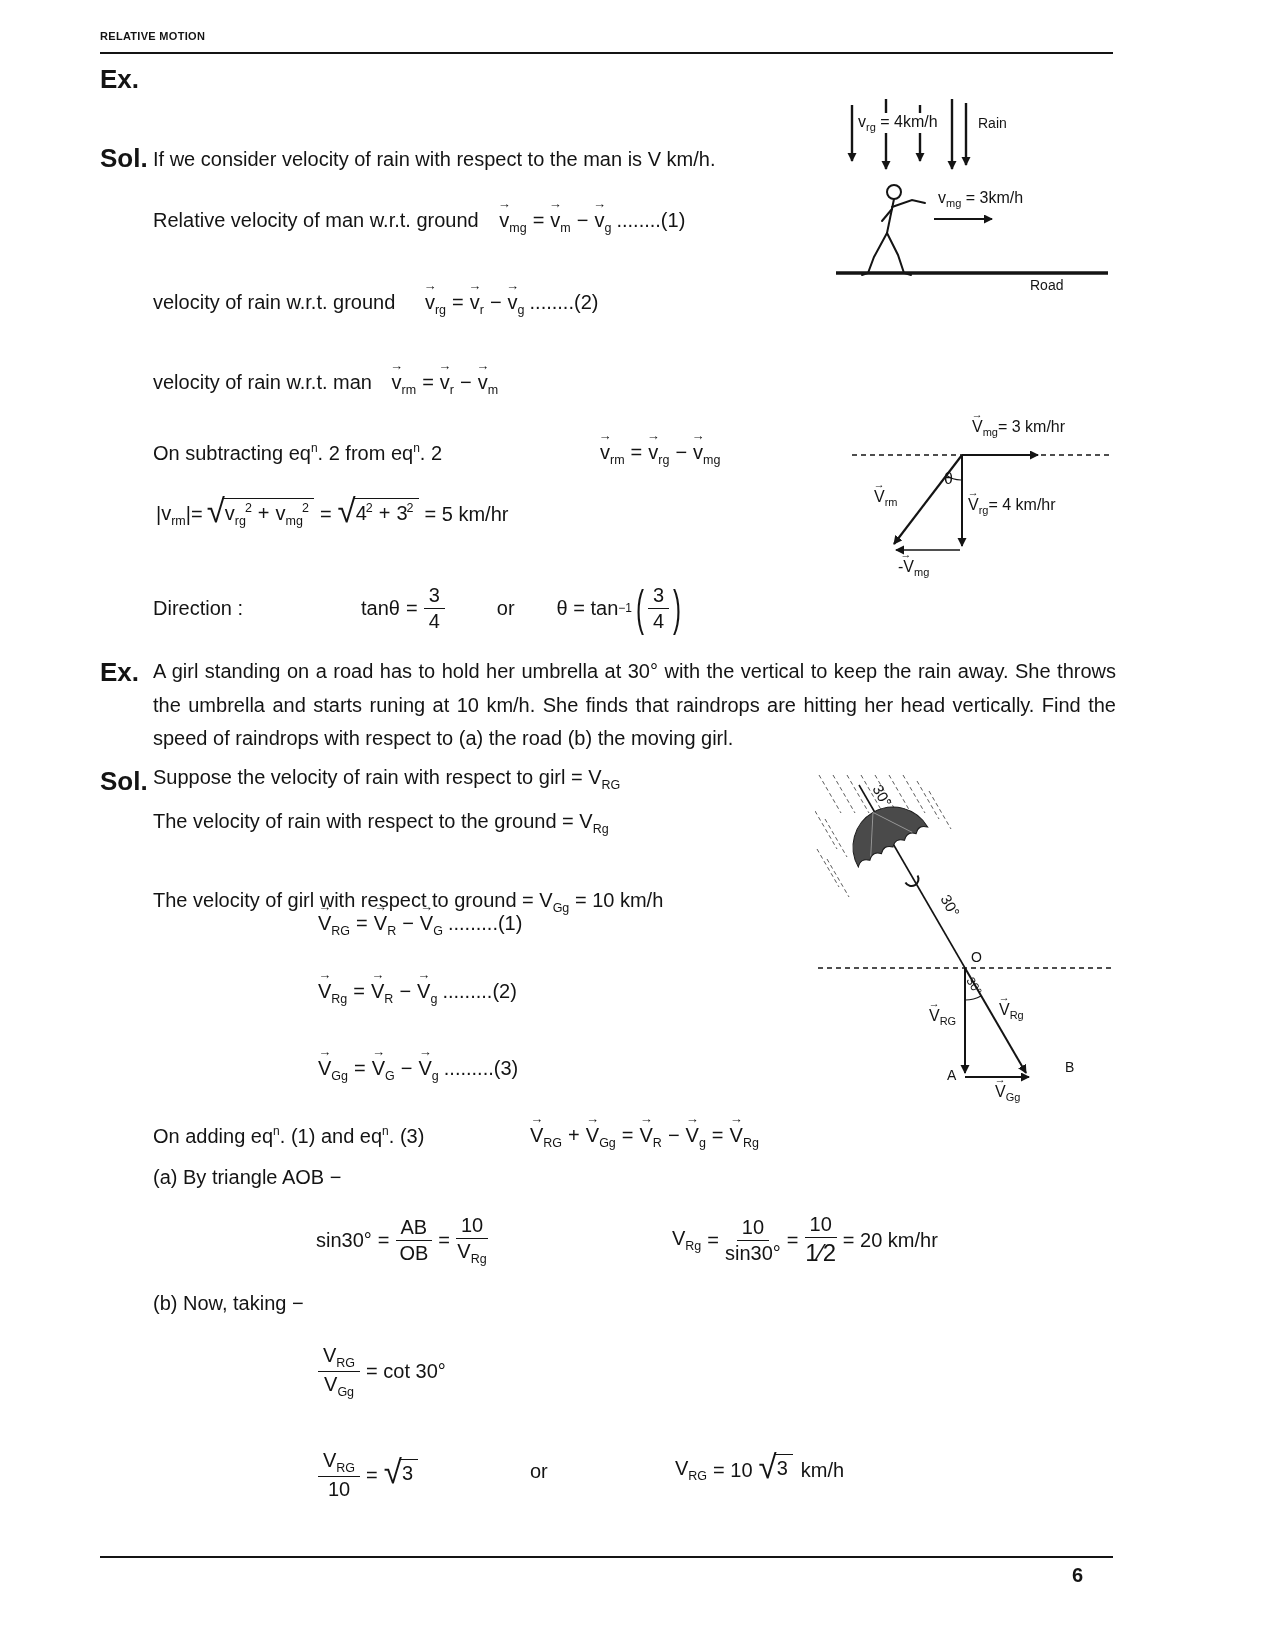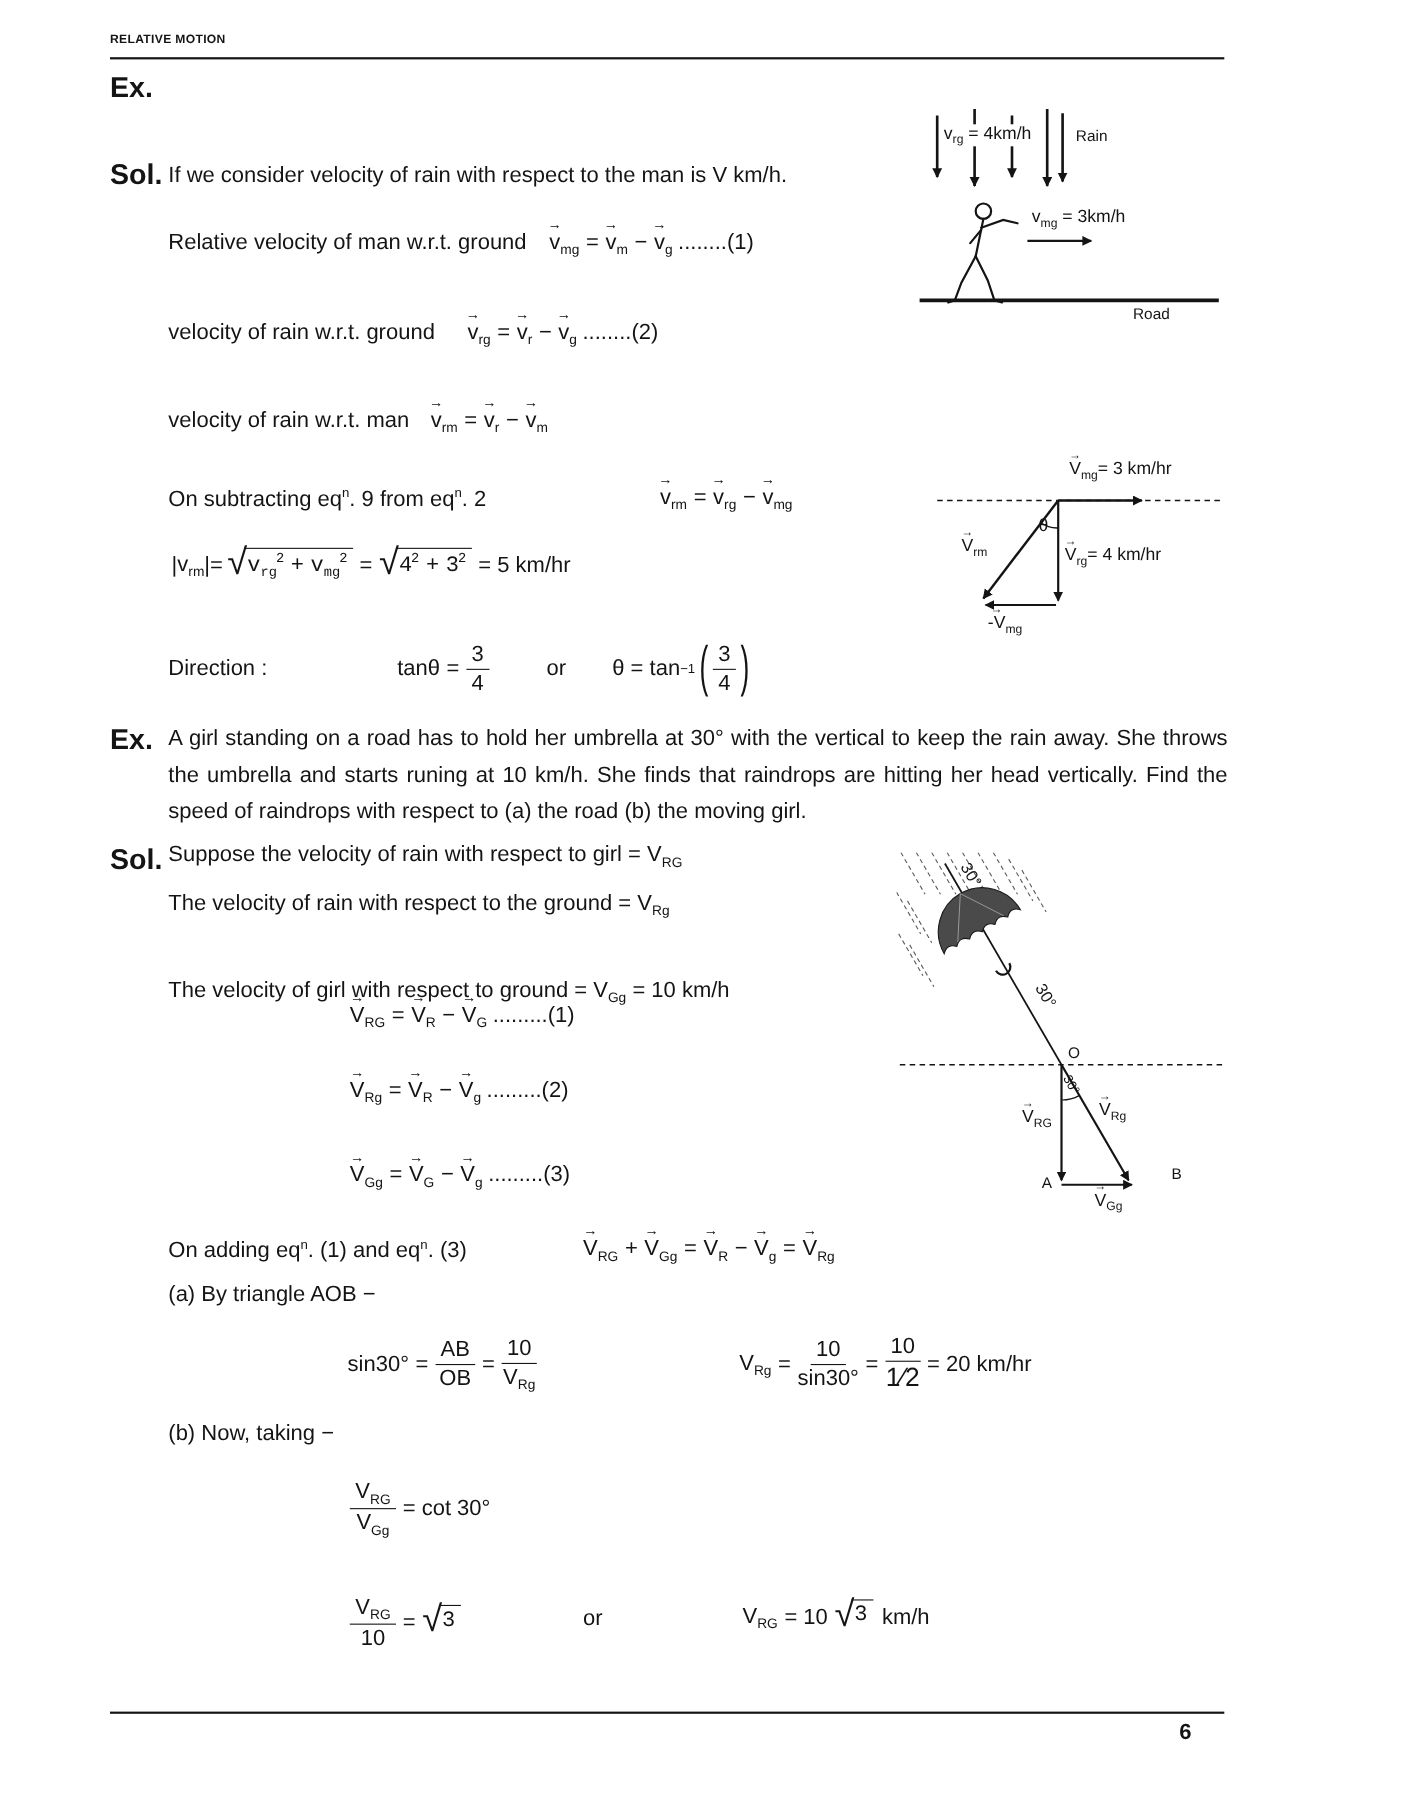--- a/index.html
+++ b/index.html
@@ -18,21 +18,21 @@
   .vt{display:inline-block;white-space:nowrap;}
   .vb{position:relative;display:inline-block;}
   .arr{position:absolute;top:-13px;left:50%;transform:translateX(-50%);font-size:13px;}
   .op{padding:0 6px;}
   .dots{margin-left:5px;}
   .frac{display:inline-flex;flex-direction:column;align-items:center;vertical-align:middle;text-align:center;}
   .frac .nm{border-bottom:1.7px solid #141414;padding:0 5px 1px;}
   .frac .dn{padding-top:1px;}
   .sqrt{display:inline-flex;align-items:flex-start;vertical-align:-8px;}
   .rsym{font-size:33px;line-height:1;margin-right:-3px;transform:translateY(-4px);font-weight:400;}
-  .rad{border-top:1.9px solid #141414;padding:2px 5px 0 3px;font-family:Liberation Mono, monospace;}
+  .rad{border-top:1.9px solid #141414;padding:2px 5px 0 3px;}
   .sp2{font-size:12.5px;vertical-align:super;margin-left:-1px;}
   .bigp{font-size:24px;transform:scaleY(2.1);display:inline-block;margin:0 4px;font-weight:300;}
   .fig{position:absolute;}
   .figlab{position:absolute;font-size:14px;white-space:nowrap;}
   .small sub{font-size:11px;}
   .small .arr{top:-10px;font-size:11px;}
   .rot{transform:rotate(60deg);transform-origin:center;}
   .wbg{background:#fff;padding:0 2px;}
 </style>
 </head>
@@ -88,21 +88,21 @@
     <span>velocity of rain w.r.t. ground</span><span style="display:inline-block;width:24px;"></span>
     <span class="vt"><span class="vb"><span class="arr">→</span><span>v</span></span><sub>rg</sub></span><span class="op">=</span><span class="vt"><span class="vb"><span class="arr">→</span><span>v</span></span><sub>r</sub></span><span class="op">−</span><span class="vt"><span class="vb"><span class="arr">→</span><span>v</span></span><sub>g</sub></span><span class="dots">........(2)</span>
   </div>
 
   <div class="abs eq" style="left:153px;top:371px;">
     <span>velocity of rain w.r.t. man</span><span style="display:inline-block;width:14px;"></span>
     <span class="vt"><span class="vb"><span class="arr">→</span><span>v</span></span><sub>rm</sub></span><span class="op">=</span><span class="vt"><span class="vb"><span class="arr">→</span><span>v</span></span><sub>r</sub></span><span class="op">−</span><span class="vt"><span class="vb"><span class="arr">→</span><span>v</span></span><sub>m</sub></span>
   </div>
 
   <div class="abs eq" style="left:153px;top:441px;">
-    <span>On subtracting eq</span><sup class="n">n</sup><span>. 9 from eq</span><sup class="n">n</sup><span>. 2</span>
+    <span>On subtracting eq</span><sup class="n">n</sup><span>. 2 from eq</span><sup class="n">n</sup><span>. 2</span>
   </div>
   <div class="abs eq" style="left:600px;top:441px;">
     <span class="vt"><span class="vb"><span class="arr">→</span><span>v</span></span><sub>rm</sub></span><span class="op">=</span><span class="vt"><span class="vb"><span class="arr">→</span><span>v</span></span><sub>rg</sub></span><span class="op">−</span><span class="vt"><span class="vb"><span class="arr">→</span><span>v</span></span><sub>mg</sub></span>
   </div>
 
   <div class="abs eqf" style="left:156px;top:498px;">
     <span>|</span>
       <span class="vt"><span>v</span><sub>rm</sub></span>
       <span>|=</span>
     <span class="sqrt" style="margin-left:4px;">

